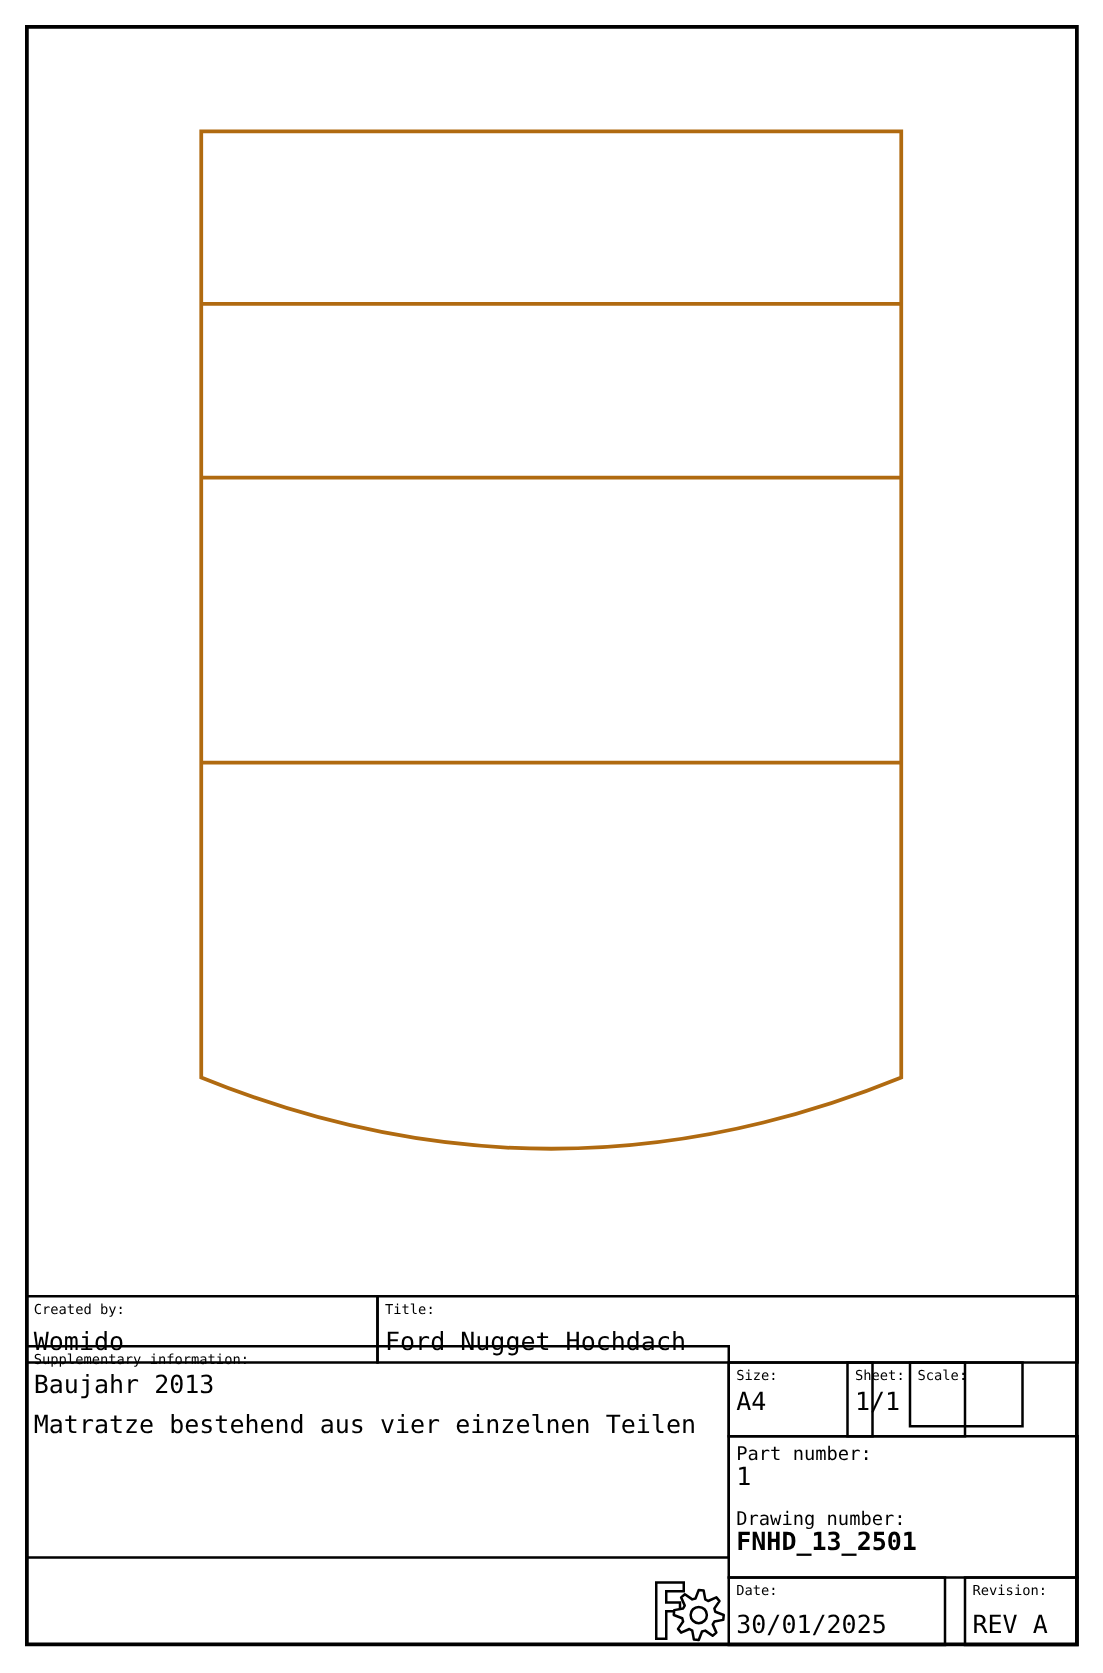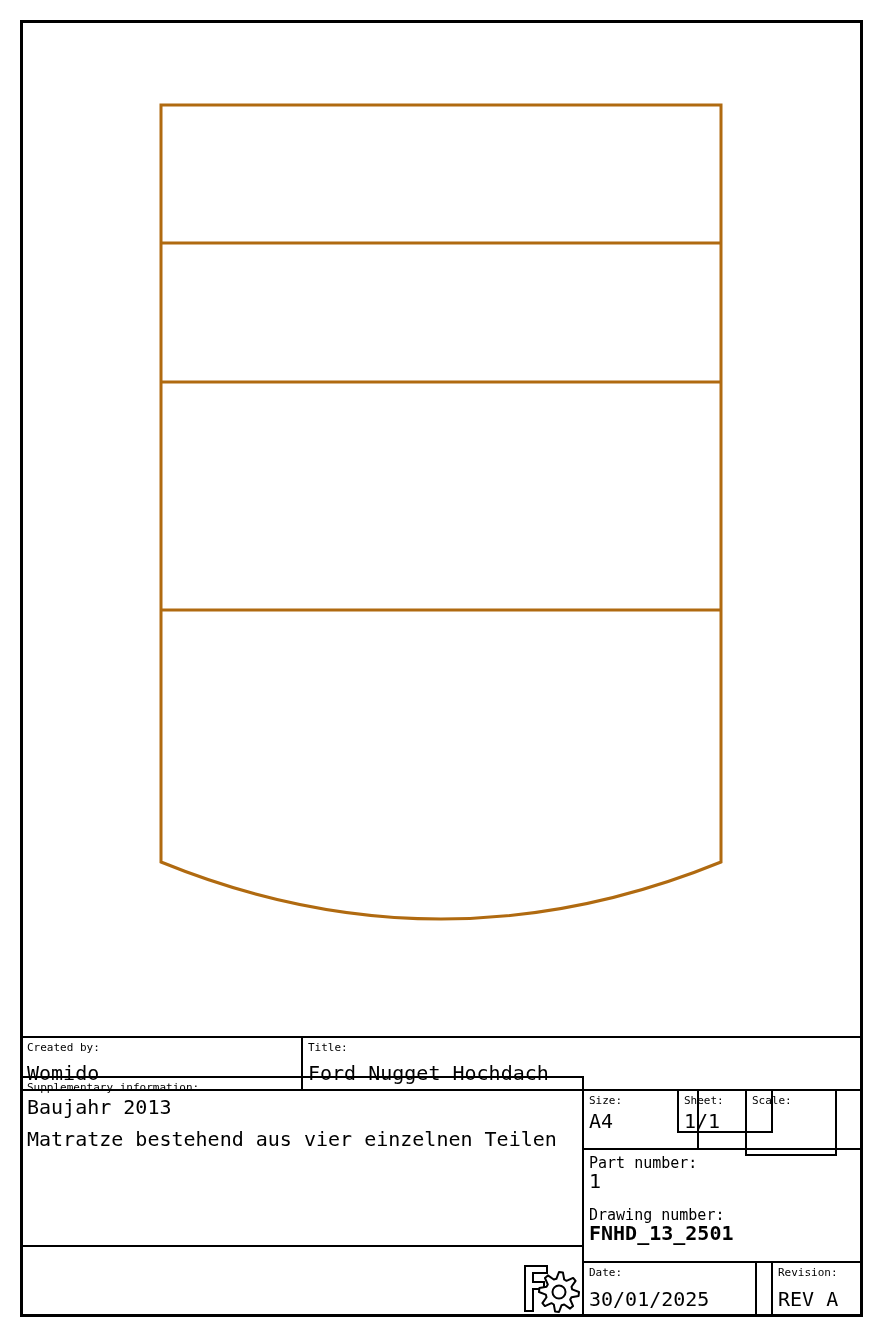--- a/index.html
+++ b/index.html
@@ -57,22 +57,22 @@
     position: absolute;
     left: 5px;
     font-size: 15px;
     white-space: nowrap;
   }
   
   #cell-created   { left:20px;  top:1036px; width:283px; height:55px; }
   #cell-title     { left:301px; top:1036px; width:562px; height:55px; }
   #cell-suppl     { left:20px;  top:1076px; width:564px; height:171px; }
   #cell-size      { left:582px; top:1089px; width:117px;  height:61px; }
-  #cell-sheet     { left:677px; top:1089px; width:96px;  height:44px; }
-  #cell-scale     { left:745px; top:1089px; width:92px;  height:67px; }
+  #cell-sheet     { left:677px; top:1089px; width:96px;  height:61px; }
+  #cell-scale     { left:727px; top:1089px; width:92px;  height:53px; }
   #cell-partdraw  { left:582px; top:1148px; width:281px; height:115px; }
   #cell-date      { left:582px; top:1261px; width:175px; height:56px; }
   #cell-revision  { left:771px; top:1261px; width:92px;  height:56px;padding-left:16px; }
   #freecad-logo {
     position: absolute;
     left: 521px; top: 1262px;
     width: 62px; height: 56px;
   }
 </style>
 </head>

